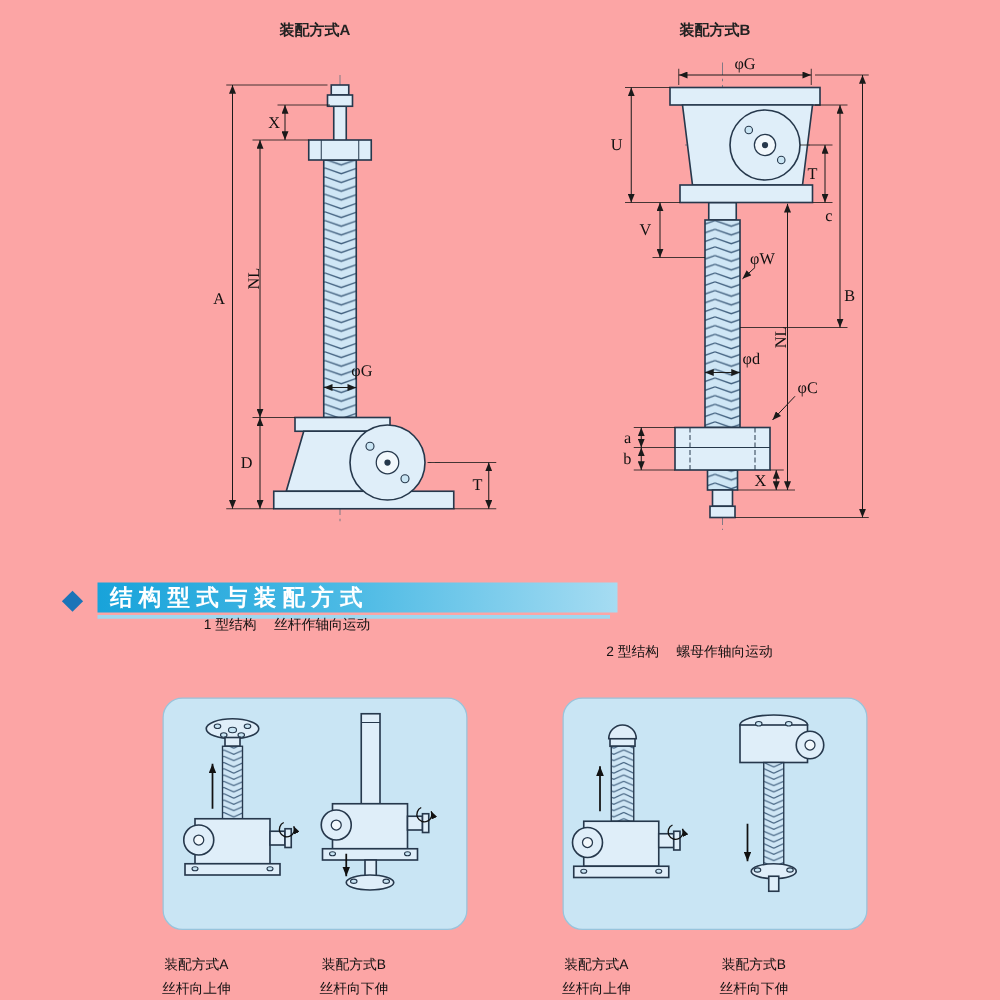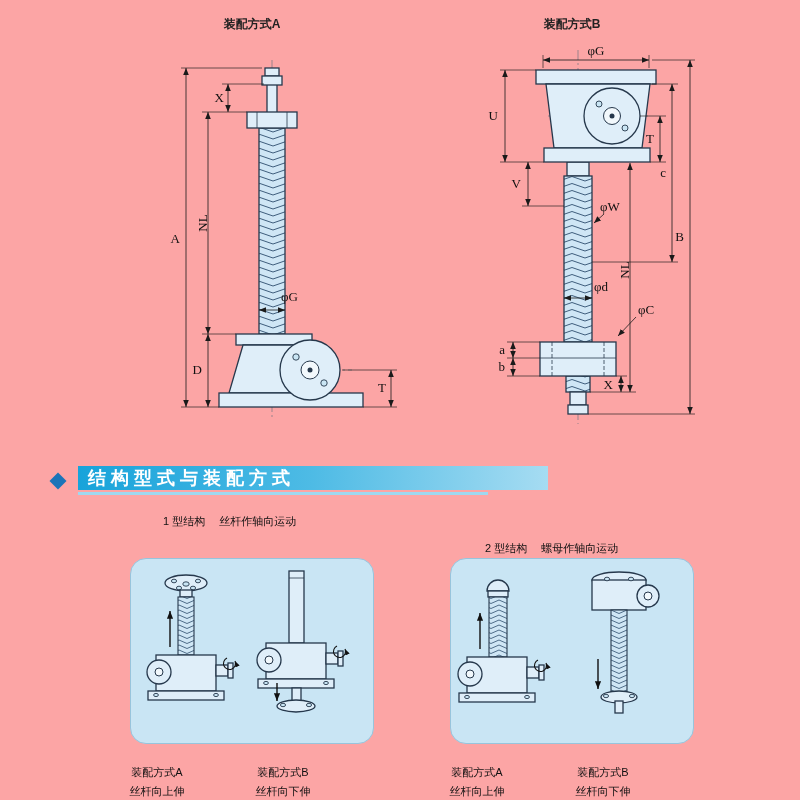--- a/index.html
+++ b/index.html
@@ -24,30 +24,30 @@
   .ext    { stroke:#1a1a1a; stroke-width:0.65; }
   .thin   { stroke:#26384c; stroke-width:0.8; fill:none; }
   .dash   { stroke:#26384c; stroke-width:0.8; stroke-dasharray:4 2; fill:none; }
   .dtxt   { font-family:"Liberation Serif", serif; font-size:13px; fill:#111; }
   .arrow  { stroke:#111; stroke-width:1.4; }
   .rot    { stroke:#111; stroke-width:1.1; fill:none; }
 
   
   .diamond { position:absolute; left:52px; top:475px; width:12px; height:12px;
              background:#1b74b8; transform:rotate(45deg); }
-  .banner { position:absolute; left:78px; top:466px; width:470px; height:24px;
+  .banner { position:absolute; left:78px; top:466px; width:416px; height:24px;
             background:linear-gradient(90deg,#18a3da 0%,#4ebbe5 50%,#a6dcf2 100%);
             color:#fff; font-size:18px; font-weight:bold; letter-spacing:5px;
             line-height:24px; padding-left:10px; box-sizing:border-box; white-space:nowrap; }
   .banner-underline { position:absolute; left:78px; top:492px; width:410px; height:3px; background:#9fd8f0; }
 
   
   .type-label { position:absolute; font-size:11px; color:#111; white-space:nowrap; }
-  .type1 { left:163px; top:514px; }
-  .type2 { left:485px; top:514px;margin-top:27px; }
+  .type1 { left:163px; top:492px; }
+  .type2 { left:485px; top:514px; }
   .type-label .num { margin-right:14px; }
 
   
   .illus-box { position:absolute; width:242px; height:184px; background:#c9e5f4;
                border:1px solid #98c4dc; border-radius:16px; }
   .box1 { left:130px; top:558px; }
   .box2 { left:450px; top:558px; }
   .illus-box svg { display:block; }
 
   

